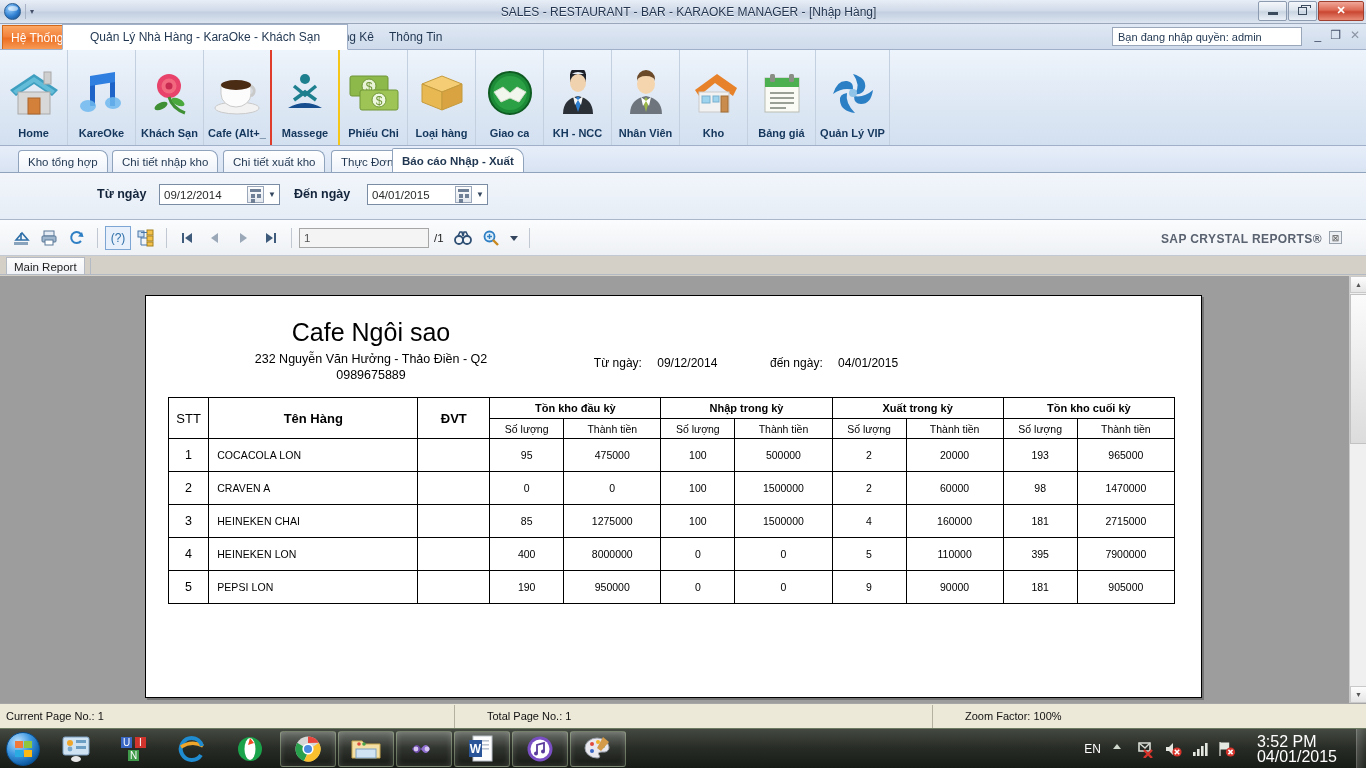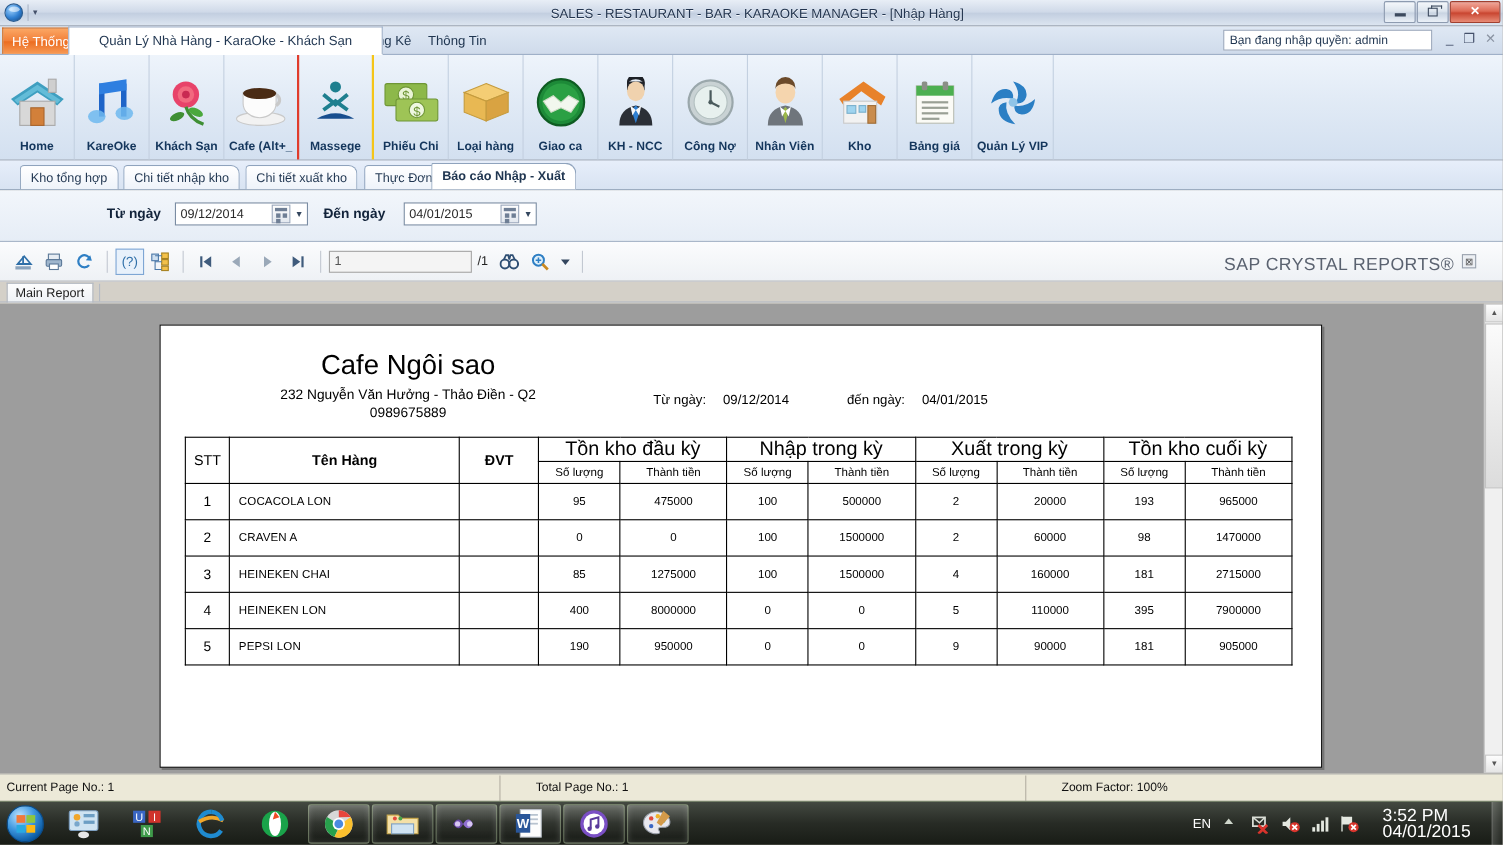--- a/index.html
+++ b/index.html
@@ -159,22 +159,22 @@
   }
   .tbtn { width:26px; height:24px; display:flex; align-items:center; justify-content:center; }
   .tbtn.boxed { border:1px solid #7ea6d4; background:#e8f1fb; }
   .vsep { width:1px; height:20px; background:#c2c8d1; margin:0 5px; }
   #pagefield {
     width:130px; height:20px; background:#f4f4f4; border:1px solid #a6a6a6;
     font-size:11.5px; color:#555; display:flex; align-items:center; padding-left:4px;
   }
   #pagetotal { font-size:11.5px; color:#222; margin-left:3px; }
   #sapbrand {
-    position:absolute; right:44px; top:12px; font-size:16px; letter-spacing:.4px;
-    color:#5a6270; font-weight:normal;
+    position:absolute; right:44px; top:12px; font-size:12px; letter-spacing:.4px;
+    color:#5a6270; font-weight:bold;
   }
   #sapclose {
     position:absolute; right:24px; top:11px; width:13px; height:13px;
     border:1px solid #9aa2ae; background:#eceff3; font-size:9px; color:#555;
     display:flex; align-items:center; justify-content:center;
   }
   #mainreporttab {
     position:absolute; left:6px; top:257px; height:18px; padding:0 7px;
     background:linear-gradient(to bottom,#fdfdfd,#eef1f5);
     border:1px solid #b4bac4; border-bottom:none;
@@ -207,21 +207,21 @@
   .r-phone { position:absolute; left:20px; top:72px; width:410px; text-align:center; font-size:12.5px; color:#000; }
   .r-title { position:absolute; left:340px; top:28px; width:520px; text-align:center; font-size:16.5px; font-weight:bold; color:#000; }
   .r-dates { position:absolute; left:340px; top:60px; width:520px; text-align:center; font-size:12px; color:#000; }
   .r-dates span { margin:0 6px; }
 
   table.rpt {
     position:absolute; left:22px; top:101px; width:1007px;
     border-collapse:collapse; font-size:11px; color:#000;
   }
   table.rpt td, table.rpt th { border:1px solid #000; padding:0; text-align:center; font-weight:normal; }
-  table.rpt .grp { font-size:18px; font-weight:normal; height:21px;margin-top:20px; }
+  table.rpt .grp { font-size:11px; font-weight:bold; height:21px;margin-top:20px; }
   table.rpt .sub { font-size:10.5px; height:20px; }
   table.rpt .hstt { font-size:13px; width:38px; }
   table.rpt .hten { font-size:13px; font-weight:bold; width:198px; }
   table.rpt .hdvt { font-size:13px; font-weight:bold; width:68px; }
   table.rpt tbody td { height:33px; font-size:10.5px; }
   table.rpt tbody td.stt { font-size:12.5px; }
   table.rpt tbody td.name { text-align:left; padding-left:8px; font-size:10.5px; letter-spacing:.1px; }
 
   
   #statusbar {
@@ -412,32 +412,20 @@
         <ellipse cx="25" cy="13" rx="8" ry="9" fill="#f0d2ae"></ellipse>
         <path d="M17 5 a8 8 0 0 1 16 0 l0 3 a8 6 0 0 0 -16 0 z" fill="#1d2026"></path>
         <path d="M10 44 q0 -15 15 -18 q15 3 15 18 z" fill="#2b2f36"></path>
         <polygon points="25,26 29,30 25,42 21,30" fill="#2f7fd1"></polygon>
         <path d="M20 26 l5 4 l-3 5 z M30 26 l-5 4 l3 5 z" fill="#f7f7f7"></path>
       </svg>
     </div>
     <div class="lbl">KH - NCC</div>
   </div>
 
-  <div class="rb">
-    <div class="ico">
-      <svg class="icosvg" width="50" height="46" viewBox="0 0 50 46">
-        <circle cx="25" cy="23" r="20" fill="#c9d2d4" stroke="#9aa7ab" stroke-width="2"></circle>
-        <circle cx="25" cy="23" r="15" fill="#e7f0ee" stroke="#b3c0c0"></circle>
-        <line x1="25" y1="23" x2="25" y2="12" stroke="#4a5a5c" stroke-width="2"></line>
-        <line x1="25" y1="23" x2="33" y2="27" stroke="#4a5a5c" stroke-width="2"></line>
-        <circle cx="25" cy="23" r="2" fill="#4a5a5c"></circle>
-      </svg>
-    </div>
-    <div class="lbl">Công Nợ</div>
-  </div>
 
   <div class="rb">
     <div class="ico">
       <svg class="icosvg" width="50" height="46" viewBox="0 0 50 46">
         <ellipse cx="25" cy="14" rx="9" ry="10" fill="#f5d5ae"></ellipse>
         <path d="M16 9 a9 9 0 0 1 18 0 l0 2 a9 5 0 0 0 -18 0 z" fill="#6b4a2a"></path>
         <path d="M9 44 q0 -15 16 -18 q16 3 16 18 z" fill="#6f757c"></path>
         <polygon points="25,27 28,31 25,42 22,31" fill="#9cb84a"></polygon>
         <path d="M20 27 l5 4 l-3 5 z M30 27 l-5 4 l3 5 z" fill="#ffffff"></path>
       </svg>

